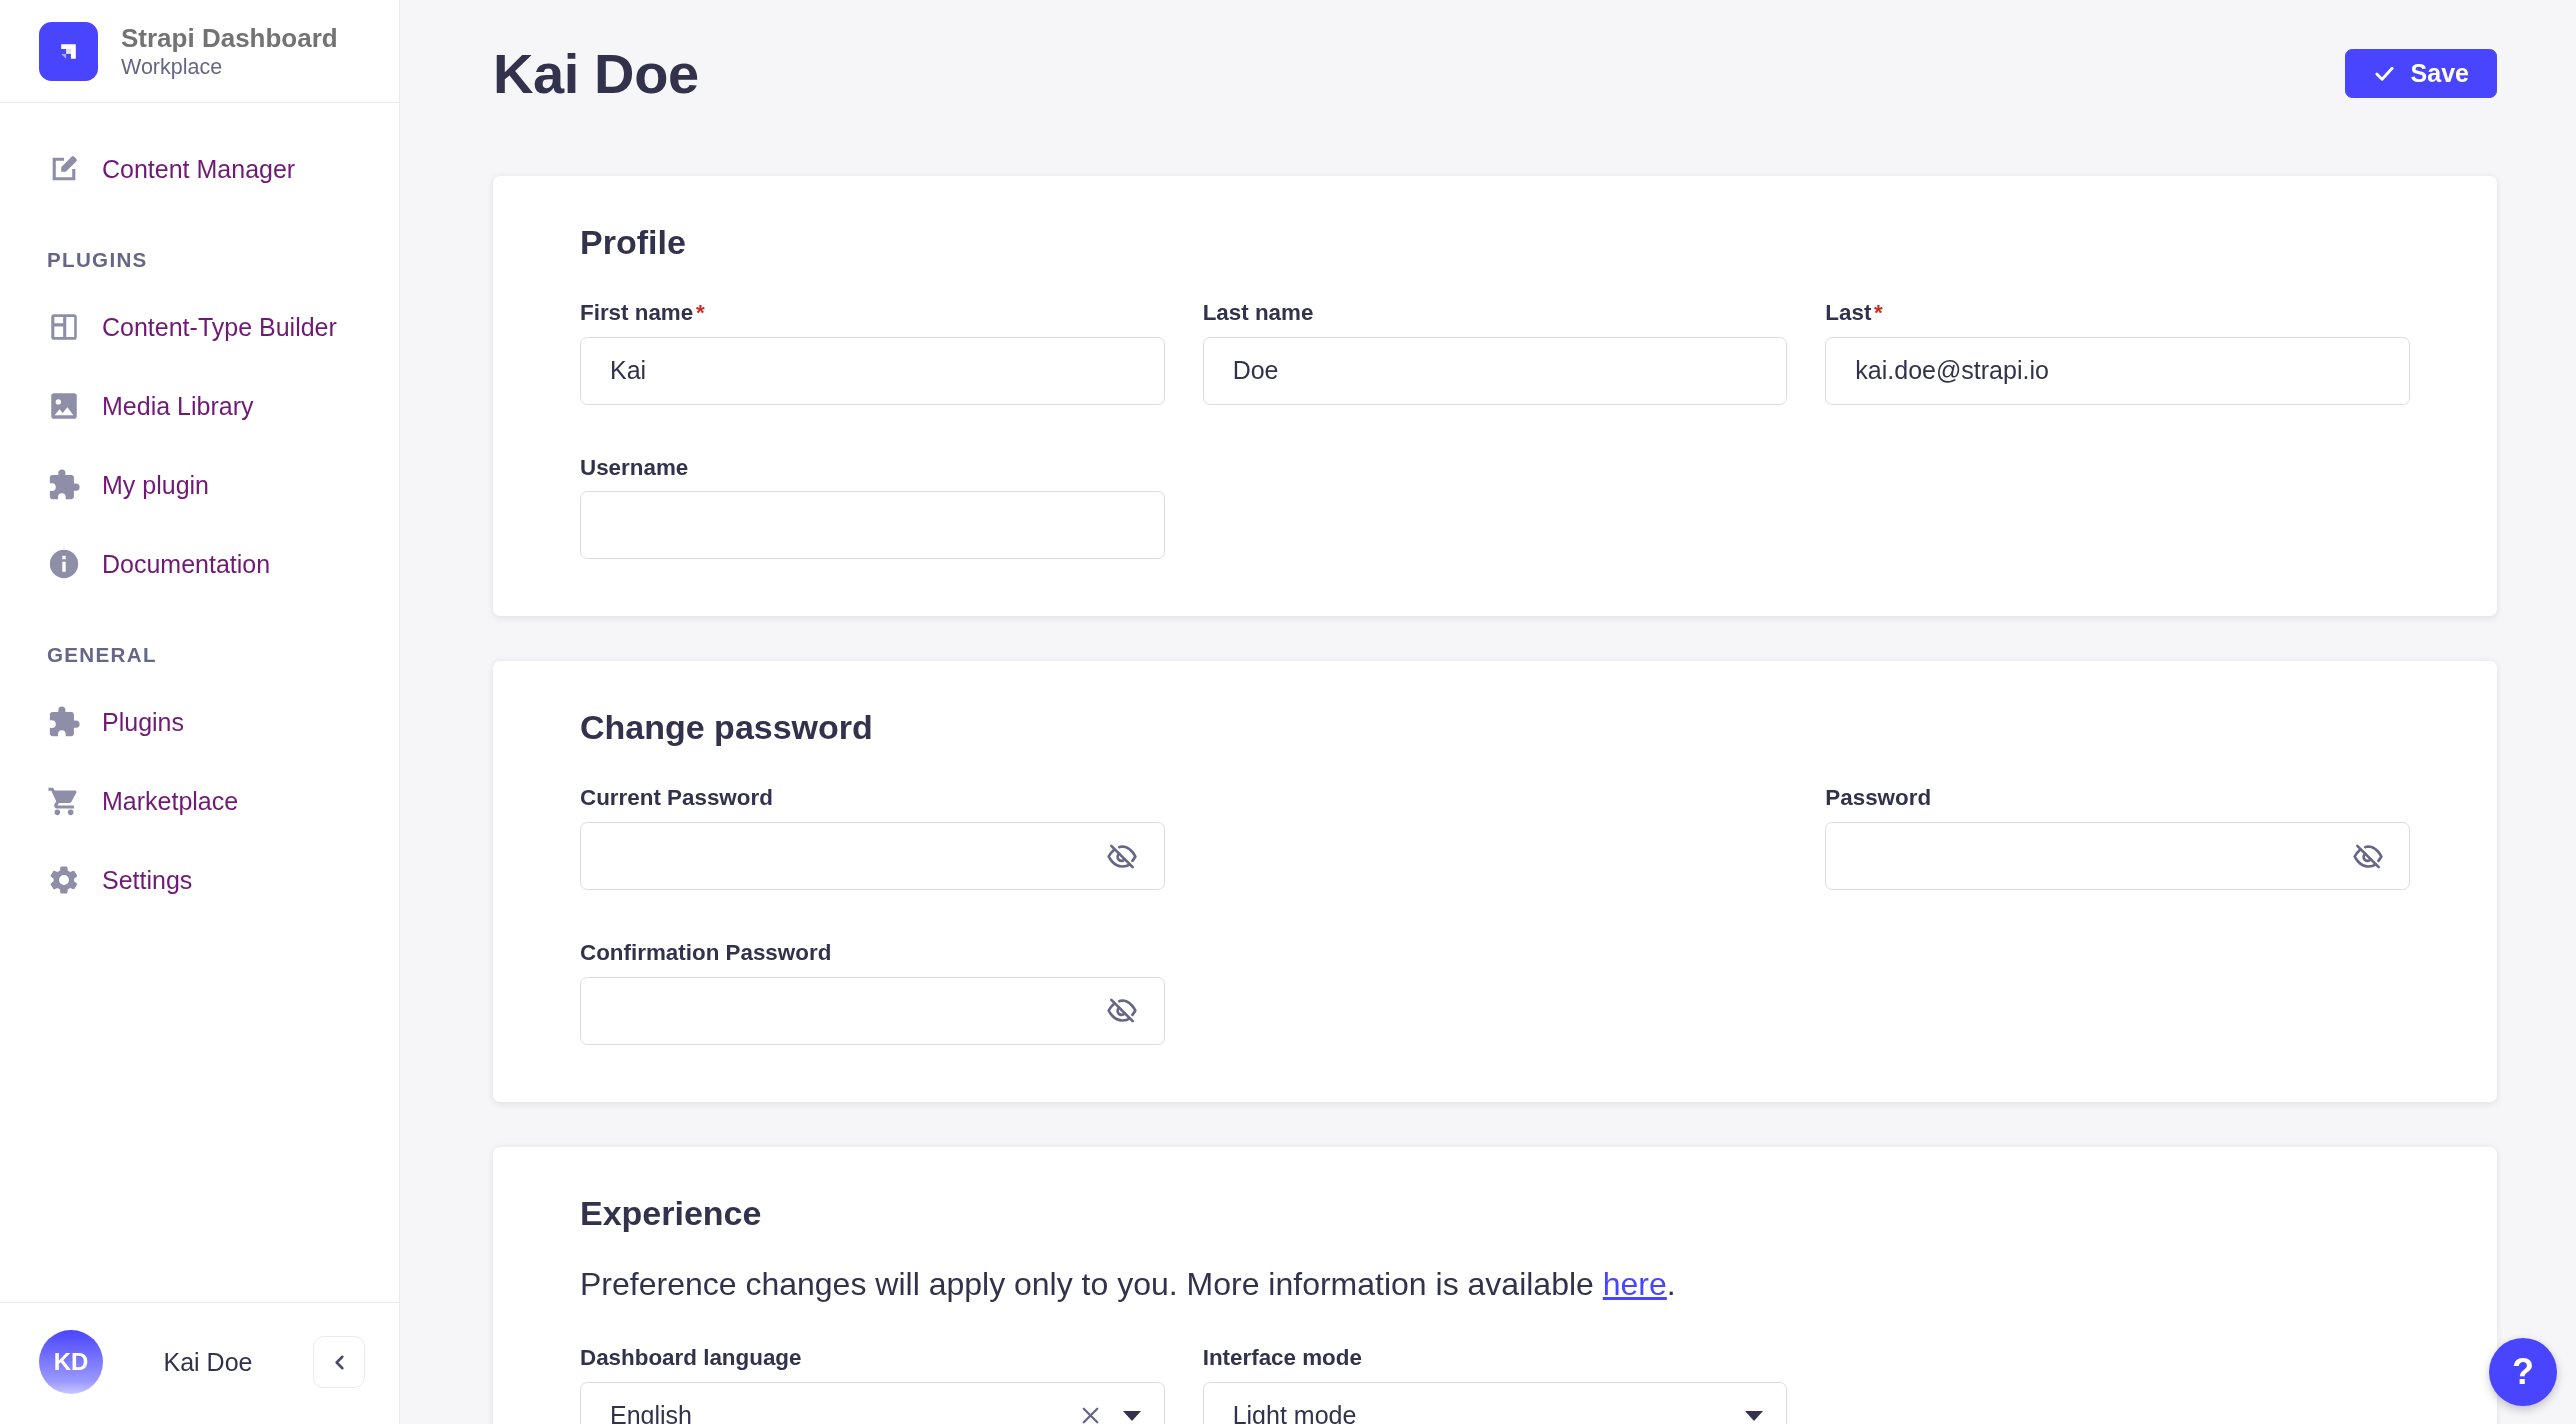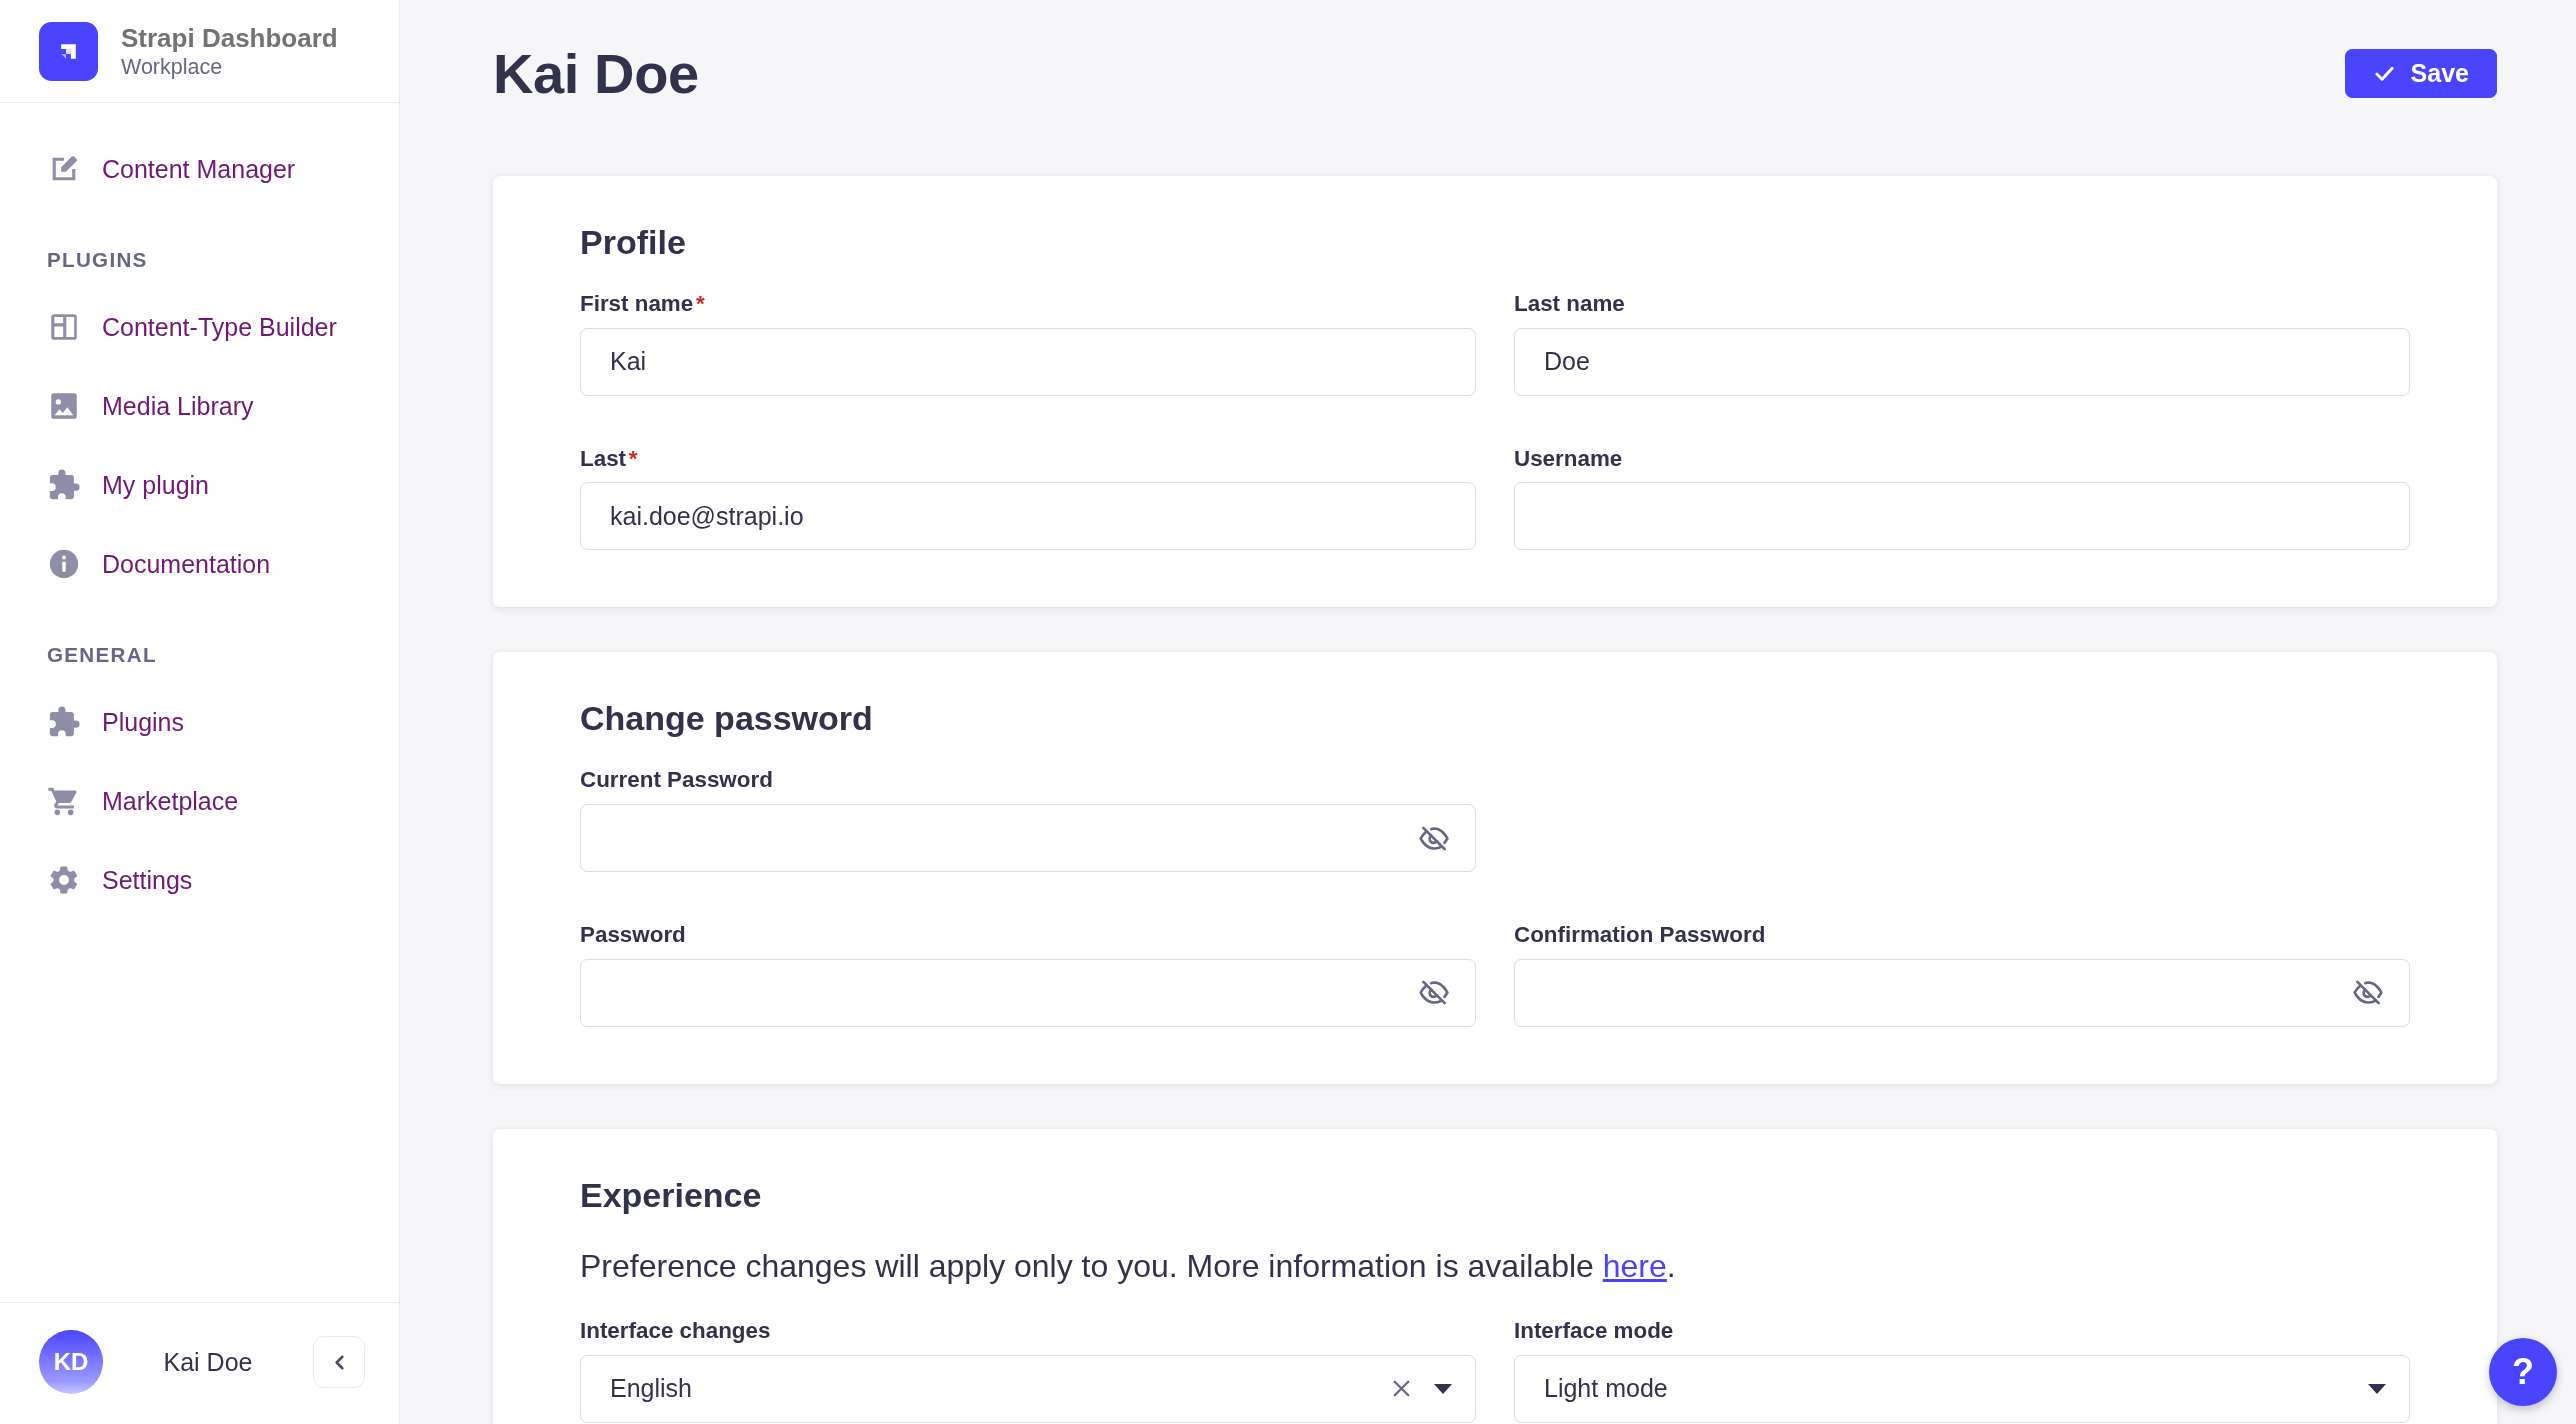--- a/index.html
+++ b/index.html
@@ -90,23 +90,23 @@
     margin-top: 70px;
     display: flex; flex-direction: column; gap: 45px;
   }
   .card {
     background: #ffffff; border-radius: 7.2px;
     box-shadow: 0 1.8px 7.2px rgba(33,33,52,0.1);
     padding: 47px 87px 57px;
   }
   .card-title { font-size: 34px; font-weight: 600; color: #32324d; }
   .field-grid {
-    display: grid; grid-template-columns: 1fr 1fr;
+    display: grid; grid-template-columns: 1fr 1fr 1fr;
     column-gap: 38px; row-gap: 50px;
-    margin-top: 29px;
+    margin-top: 38px;
   }
   .field-label {
     display: flex; font-size: 22.4px; font-weight: 600; color: #32324d;
     margin-bottom: 10.7px;
   }
   .required-mark { color: #d02b20; margin-left: 2.7px; }
   .text-input, .select {
     width: 100%; height: 68px;
     border: 1.8px solid #dcdce4; border-radius: 7.2px;
     background: #ffffff;
@@ -340,21 +340,21 @@
       </section>
 
       <section class="card">
         <h2 class="card-title">Experience</h2>
         <p class="card-desc">
           <span>Preference changes will apply only to you. More information is available </span><a>here</a><span>.</span>
         </p>
         <div class="field-grid">
           <div>
             <div class="field-label">
-              <span>Interface changes</span>
+              <span>Dashboard language</span>
             </div>
             <div class="select">
               <span class="select-value">English</span>
               <button class="clear-btn">
                 <svg viewBox="0 0 24 24" fill="none" stroke="#666687" stroke-width="2" stroke-linecap="round">
                   <line x1="6" y1="6" x2="18" y2="18"></line>
                     <line x1="18" y1="6" x2="6" y2="18"></line>
                 </svg>
               </button>
               <span class="caret"></span>

